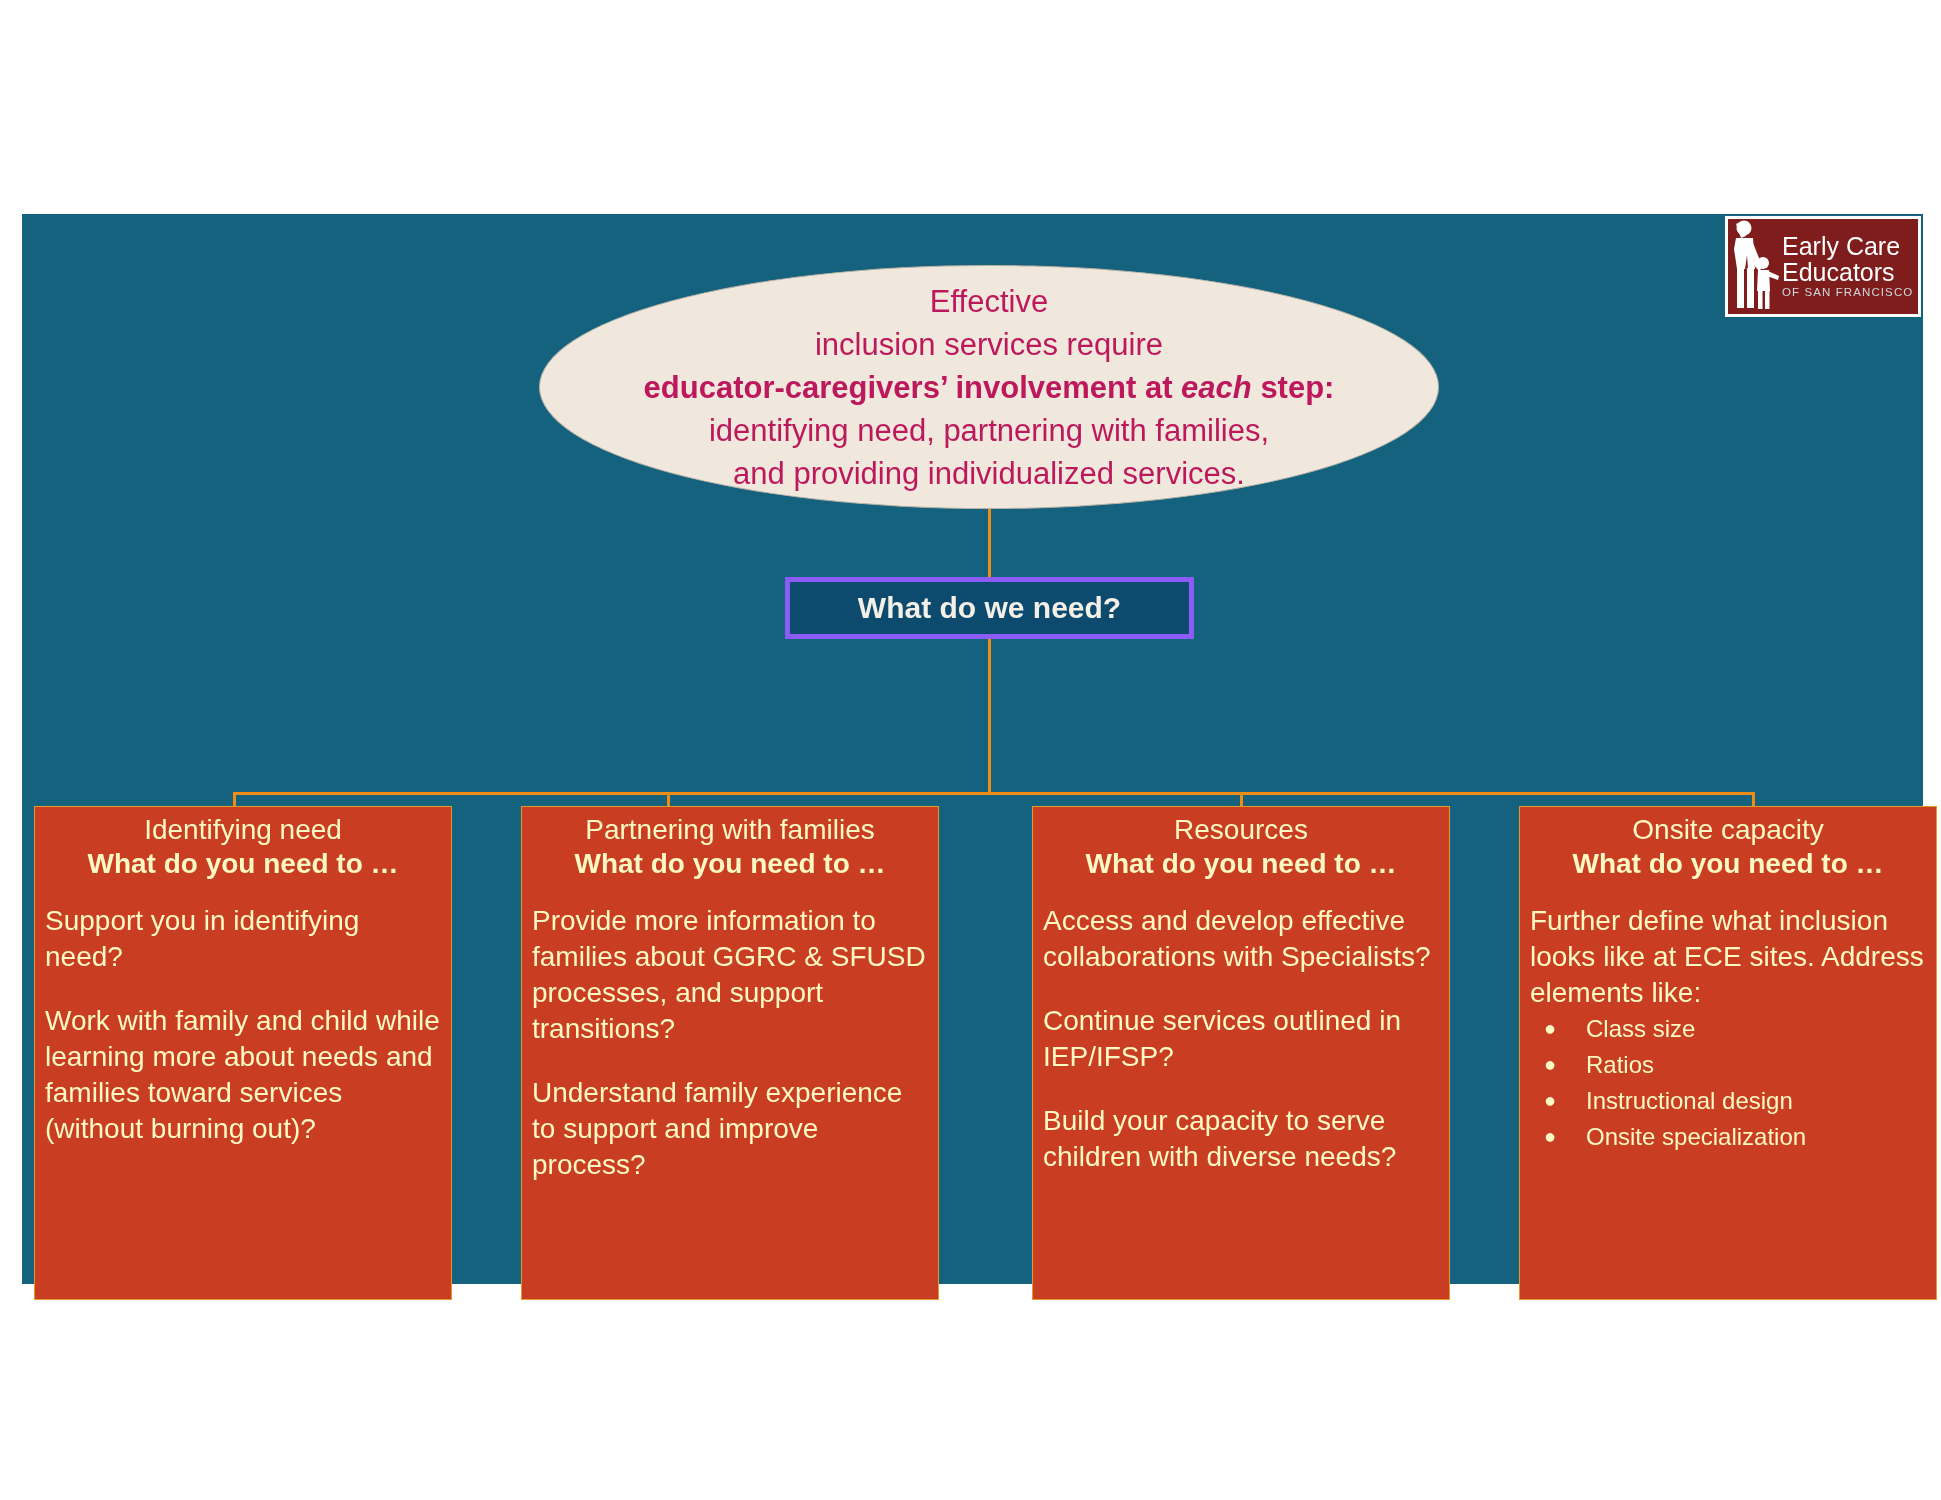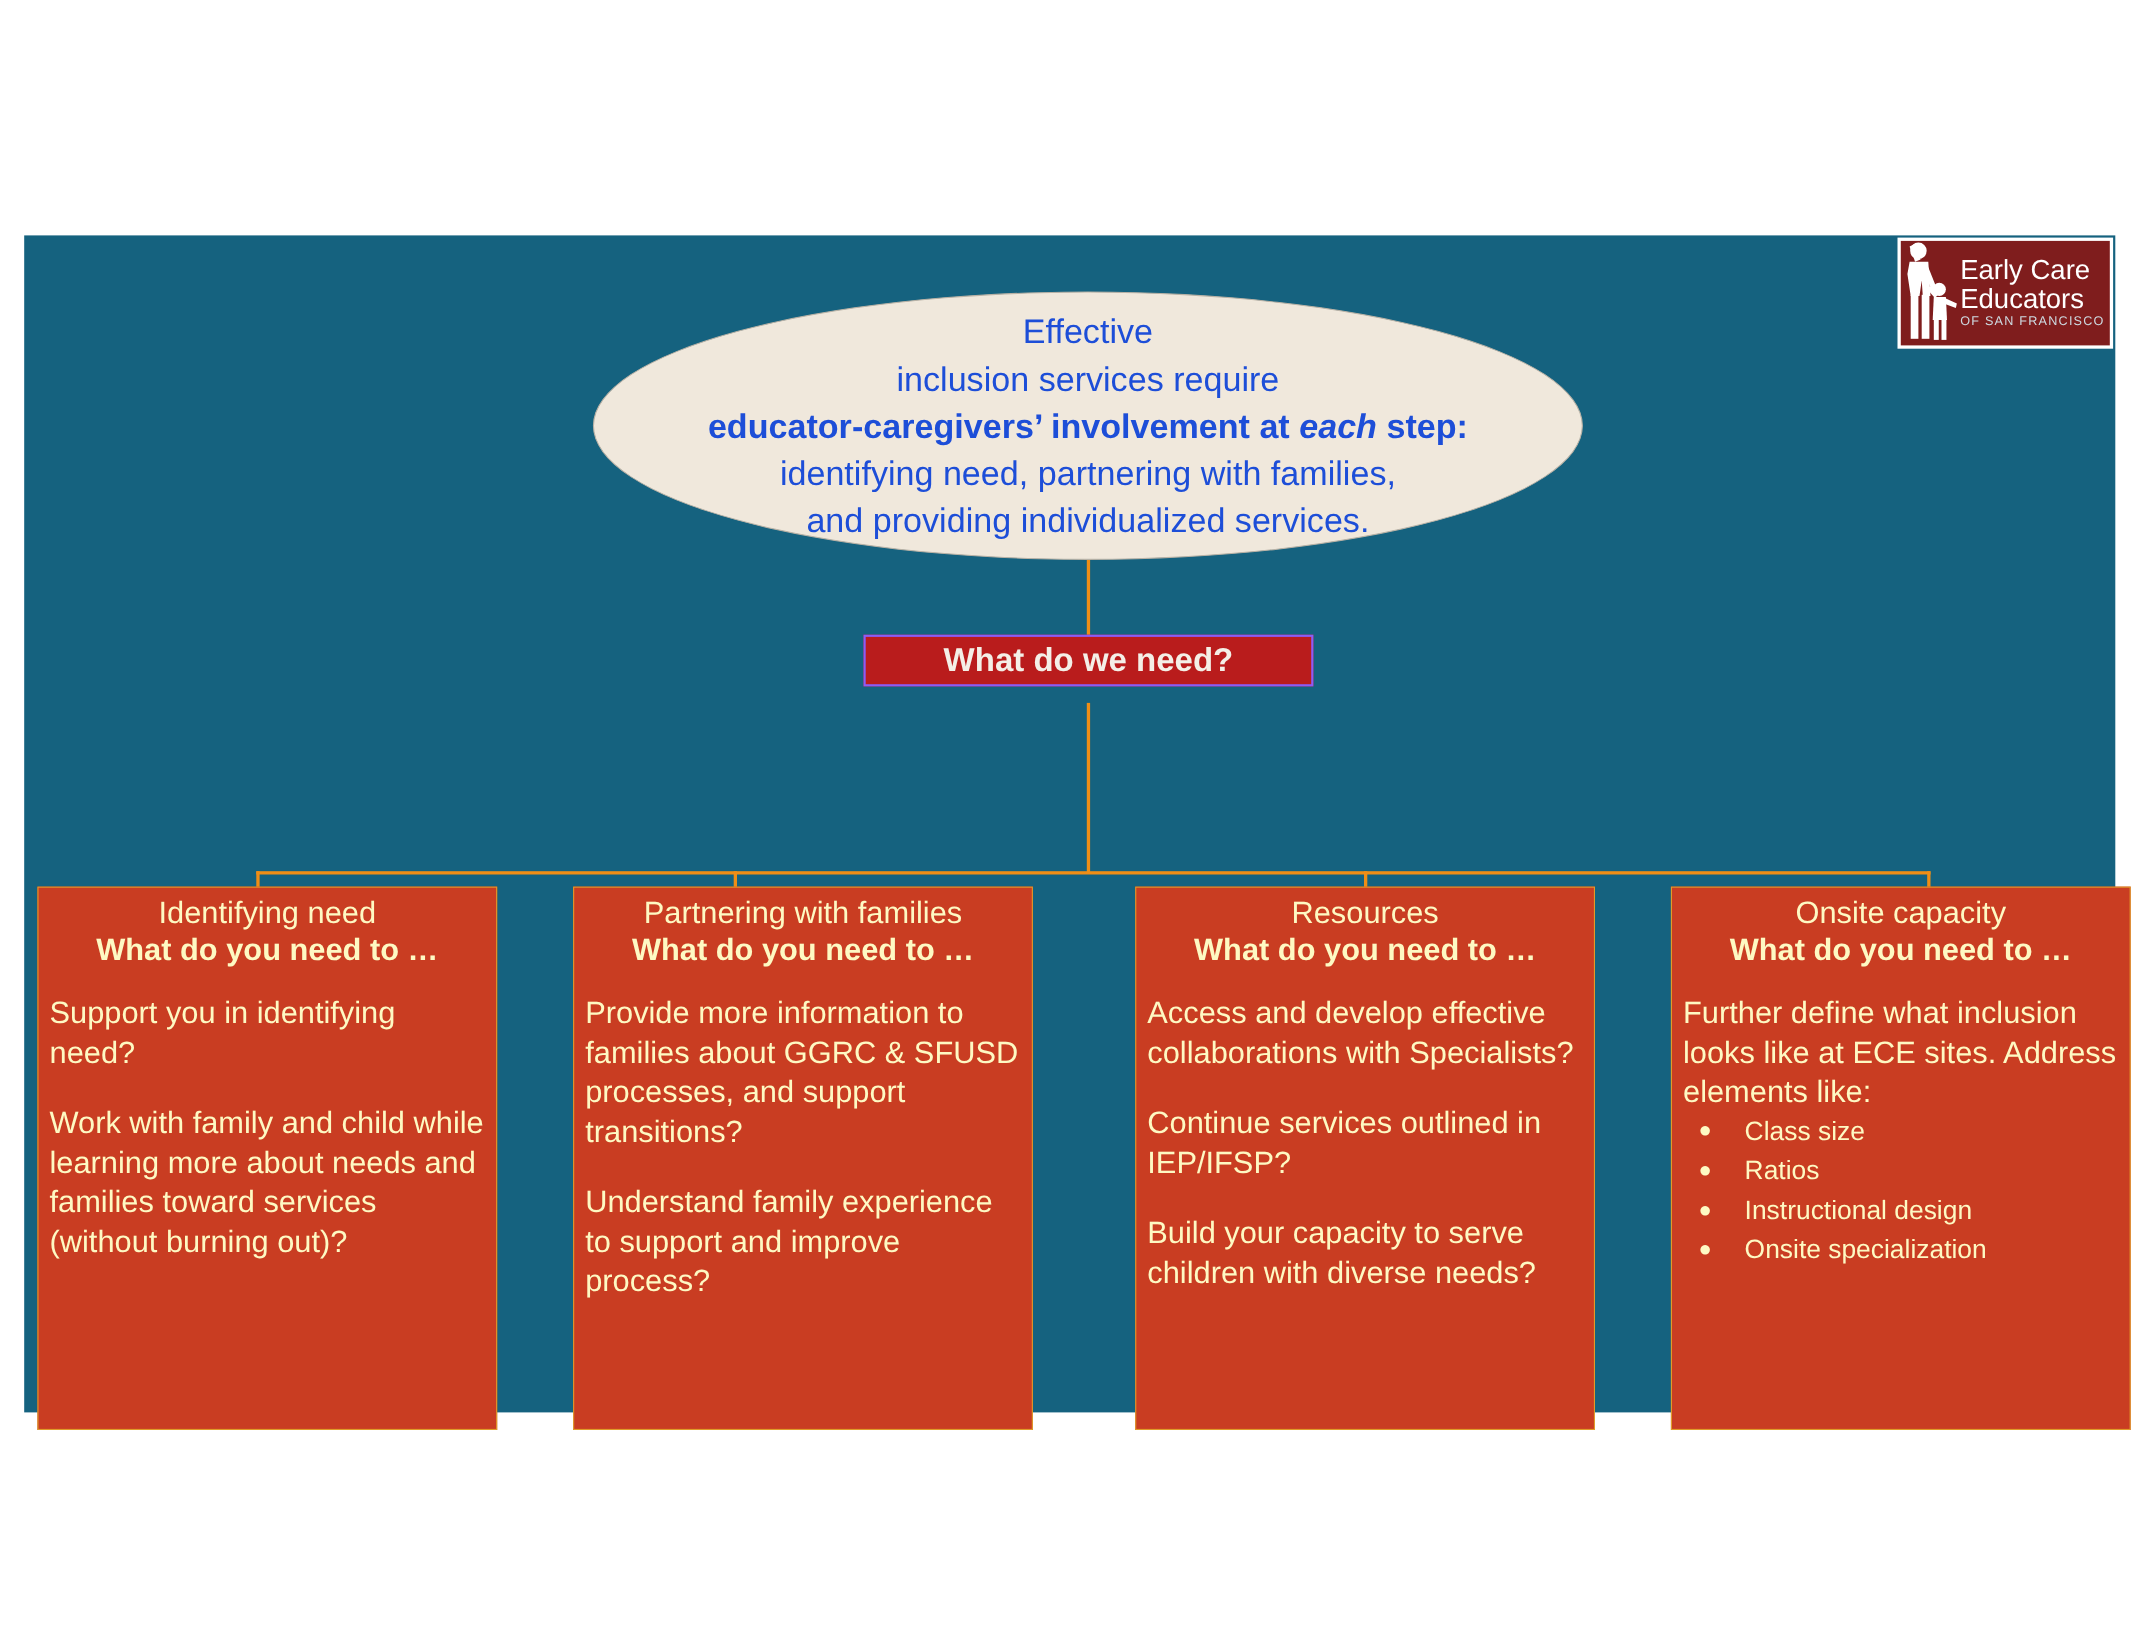--- a/index.html
+++ b/index.html
@@ -87,21 +87,21 @@
     height: 244px;
     background: #f0e8dc;
     border: 1px solid #b9b2a6;
     border-radius: 50% / 50%;
     box-sizing: border-box;
     display: flex;
     flex-direction: column;
     align-items: center;
     justify-content: center;
     z-index: 5;
-    color: #1d4ed8;
+    color: #be185d;
     text-align: center;
   }
   #ellipse .line {
     font-size: 31px;
     line-height: 43px;
     white-space: nowrap;
   }
   #ellipse .line.bold {
     font-weight: bold;
   }
@@ -116,23 +116,23 @@
     background: #ef8e16;
     z-index: 1;
   }
 
   
   #need-box {
     position: absolute;
     left: 785px;
     top: 577px;
     width: 409px;
-    height: 47px;
-    background: #b91c1c;
-    border: 2px solid #8b5cf6;
+    height: 62px;
+    background: #0c4a6e;
+    border: 5px solid #8b5cf6;
     box-sizing: border-box;
     display: flex;
     align-items: center;
     justify-content: center;
     z-index: 4;
   }
   #need-box span {
     color: #f4efe7;
     font-size: 30px;
     font-weight: bold;

